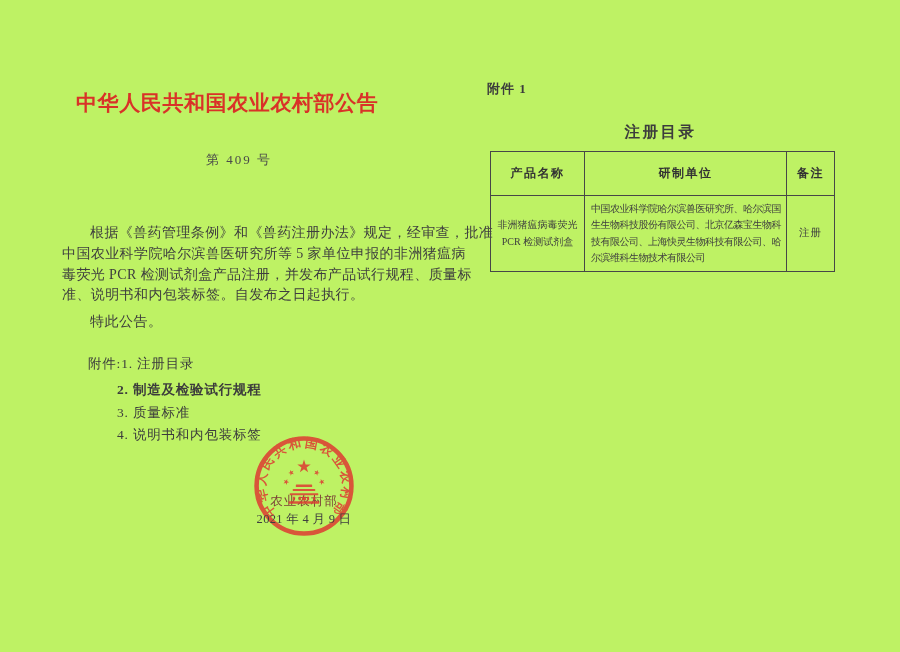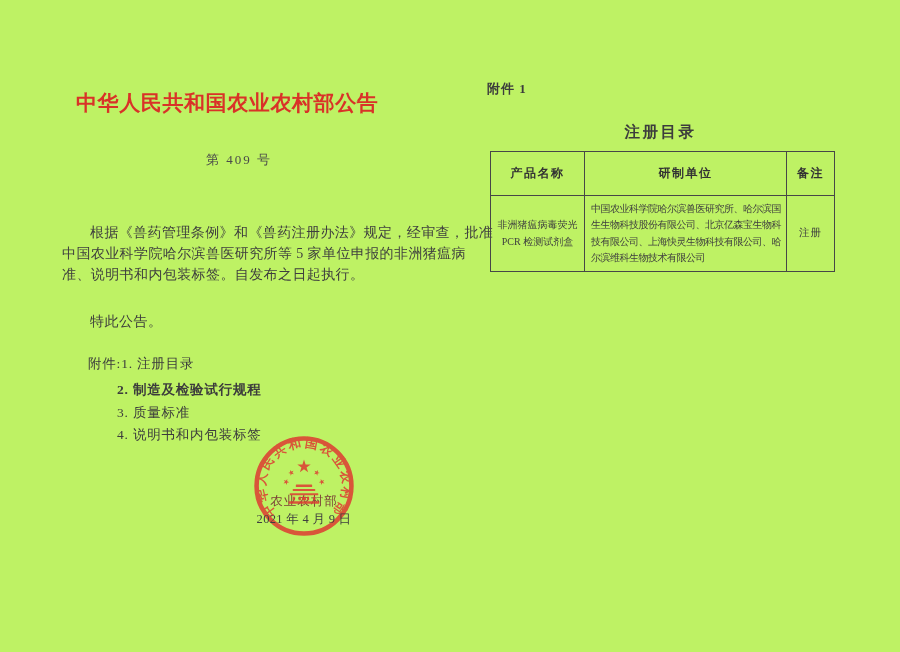--- a/index.html
+++ b/index.html
@@ -60,20 +60,21 @@
 
   <div>
 
     <div class="abs doc-title">中华人民共和国农业农村部公告</div>
 
     <div class="abs doc-number">第 409 号</div>
 
     <div class="abs body-para">
       <div class="body-line indent">根据《兽药管理条例》和《兽药注册办法》规定，经审查，批准</div>
       <div class="body-line">中国农业科学院哈尔滨兽医研究所等 5 家单位申报的非洲猪瘟病</div>
+      <div class="body-line">毒荧光 PCR 检测试剂盒产品注册，并发布产品试行规程、质量标</div>
       <div class="body-line">准、说明书和内包装标签。自发布之日起执行。</div>
     </div>
 
     <div class="abs closing">特此公告。</div>
 
     <div class="abs att-line1">
       <span>附件:</span><span>1. 注册目录</span>
     </div>
     <div class="abs att-item att-2">2. 制造及检验试行规程</div>
     <div class="abs att-item att-3">3. 质量标准</div>

